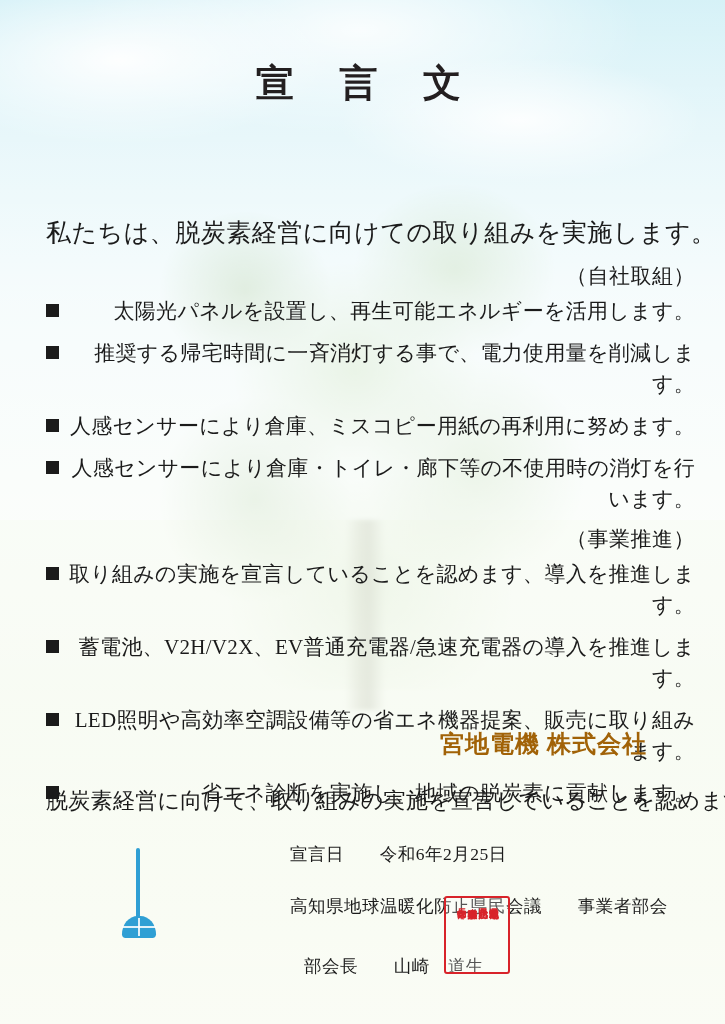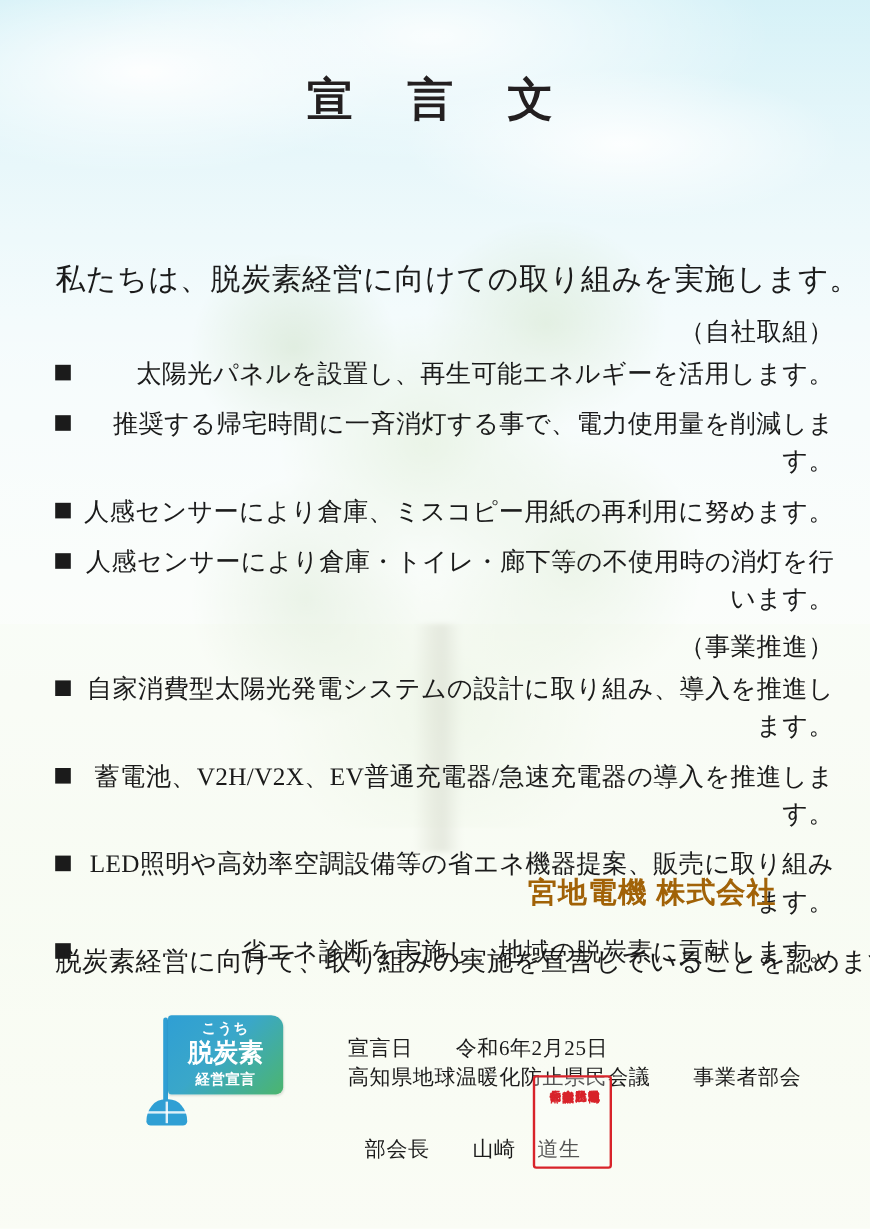--- a/index.html
+++ b/index.html
@@ -246,22 +246,22 @@
     position: absolute;
     left: 290px;
     top: 0;
   }
   .f-line {
     font-size: 17.5px;
     color: #1b1b1b;
     letter-spacing: 0.5px;
     white-space: nowrap;
   }
-  .f-line.date { margin-top: 25px; }
-  .f-line.org { }
+  .f-line.date { margin-top: 6px; }
+  .f-line.org { margin-top: 28px; }
   .f-line.chief { margin-top: 36px; padding-left: 14px; }
   .sp { display: inline-block; width: 26px; }
 
   
   .seal {
     position: absolute;
     left: 444px;
     top: 60px;
     width: 66px;
     height: 78px;
@@ -326,21 +326,21 @@
           <span class="item-text">人感センサーにより倉庫・トイレ・廊下等の不使用時の消灯を行います。</span>
         </li>
       </ul>
     </div>
 
     <div class="section section-2">
       <div class="group-label">（事業推進）</div>
       <ul class="items">
         <li>
           <span class="bullet"></span>
-          <span class="item-text">自家消費型太陽光発電システムの設計に取り組み、導入を推進します。</span>
+          <span class="item-text">取り組みの実施を宣言していることを認めます、導入を推進します。</span>
         </li>
         <li>
           <span class="bullet"></span>
           <span class="item-text">蓄電池、V2H/V2X、EV普通充電器/急速充電器の導入を推進します。</span>
         </li>
         <li>
           <span class="bullet"></span>
           <span class="item-text">LED照明や高効率空調設備等の省エネ機器提案、販売に取り組みます。</span>
         </li>
         <li>
@@ -351,25 +351,20 @@
     </div>
 
     <div class="company">宮地電機 株式会社</div>
 
     <div class="approve">脱炭素経営に向けて、取り組みの実施を宣言していることを認めます。</div>
 
     <div class="footer">
 
       <div class="footer-logo">
         <div class="flag-pole"></div>
-        <div class="flag">
-          <div class="flag-l1">こうち</div>
-          <div class="flag-l2">脱炭素</div>
-          <div class="flag-l3">経営宣言</div>
-        </div>
         <div class="globe"></div>
       </div>
 
       <div class="footer-lines">
         <div class="f-line date">
           <span>宣言日</span>
           <span class="sp"></span>
           <span>令和6年2月25日</span>
         </div>
         <div class="f-line org">

